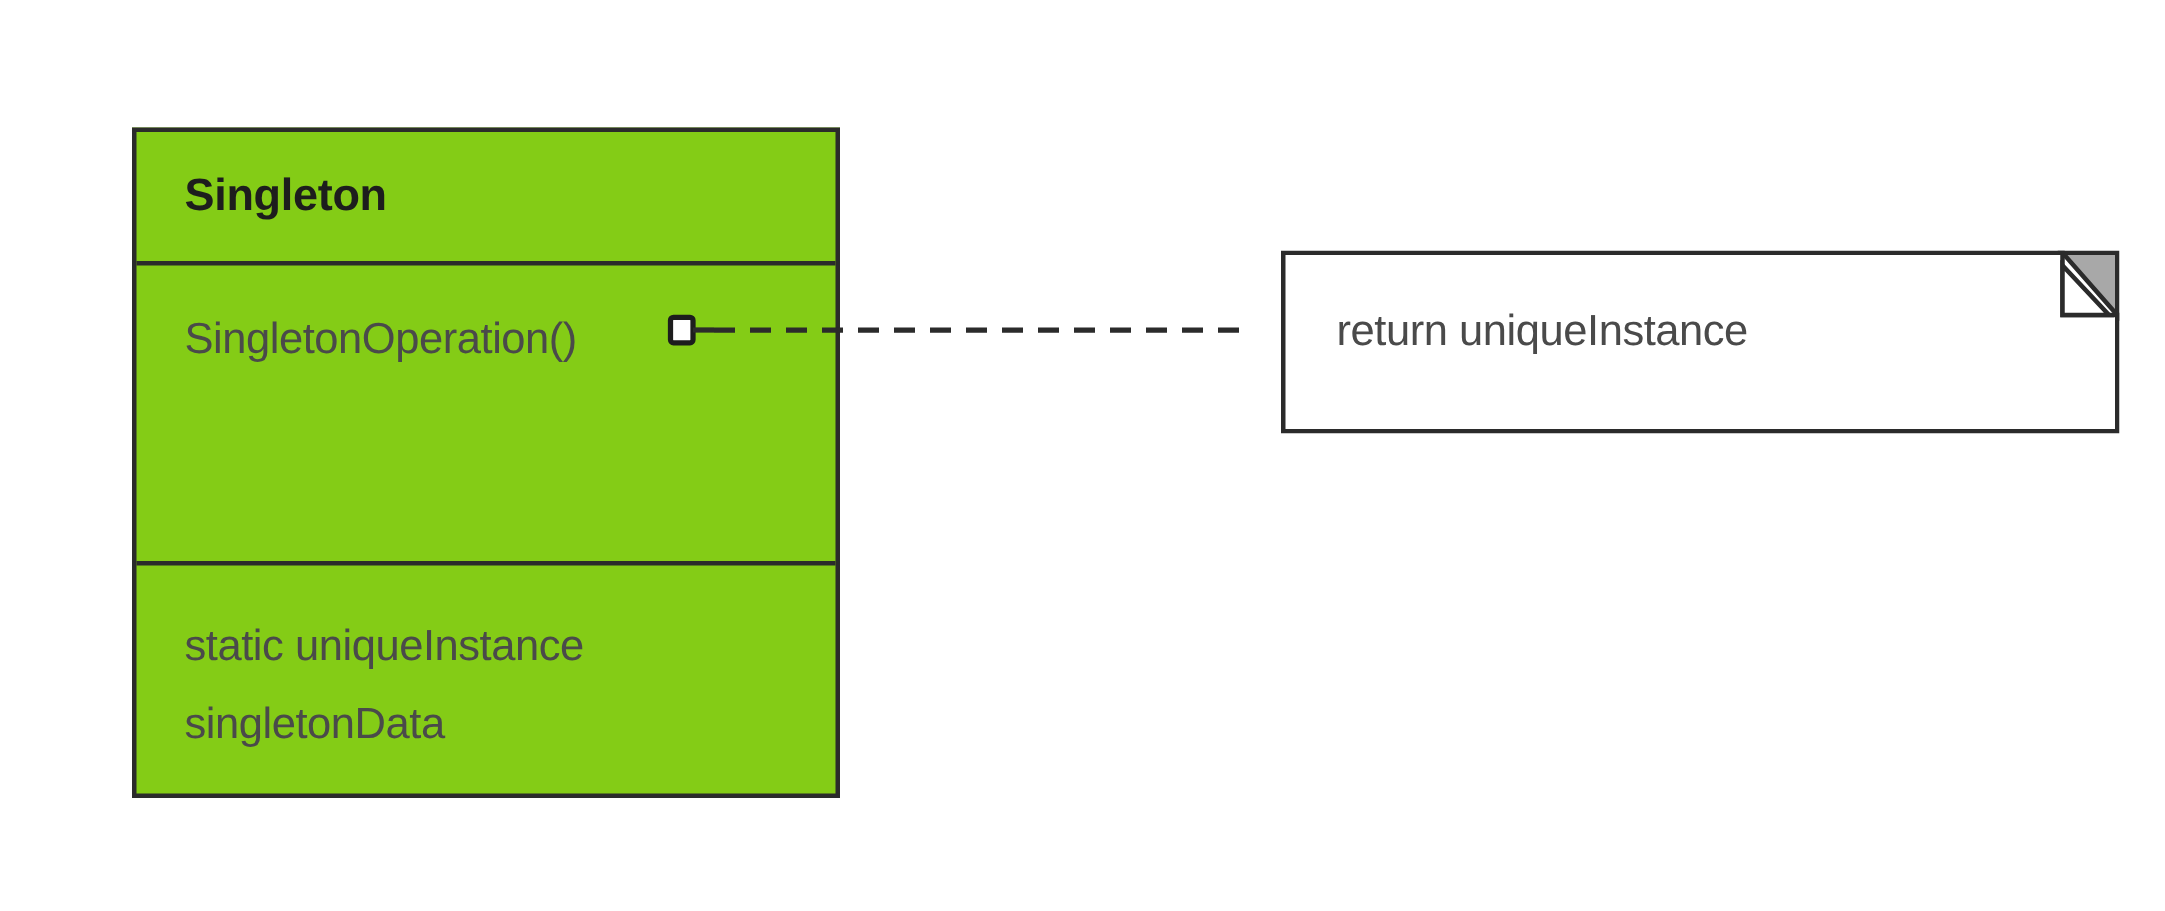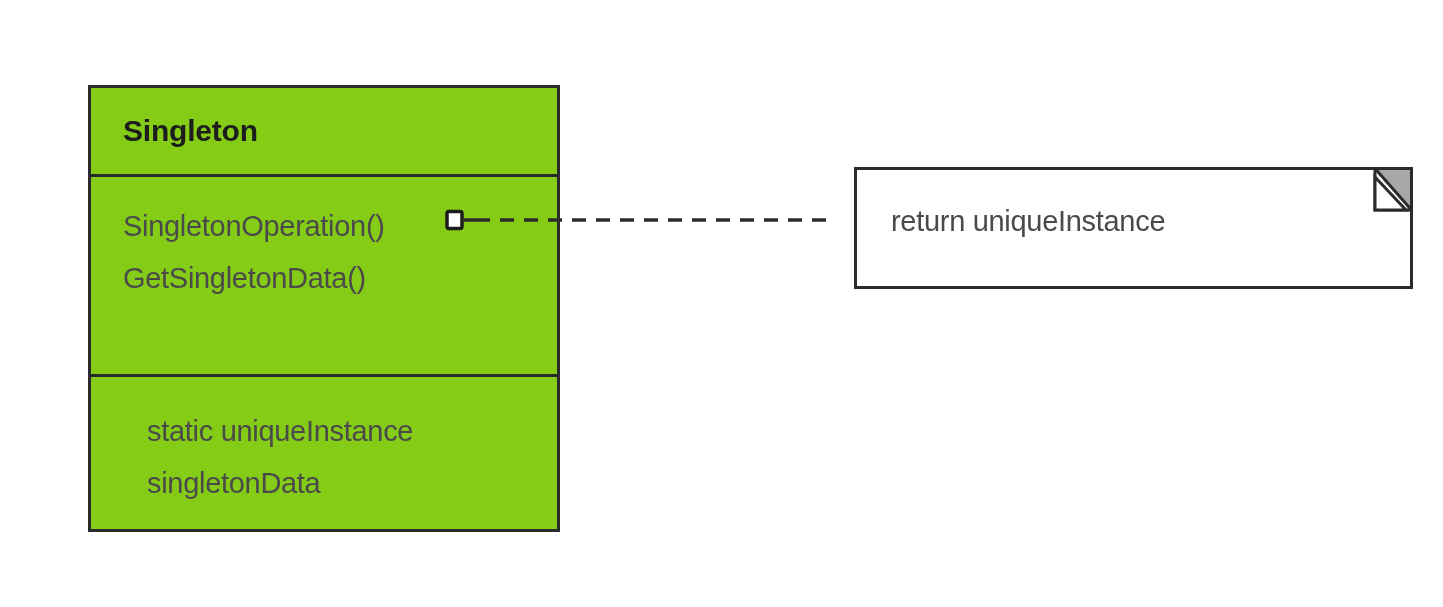--- a/index.html
+++ b/index.html
@@ -74,21 +74,21 @@
   }
 
   .member-list {
     position: absolute;
     left: 32px;
     margin: 0;
     padding: 0;
     list-style: none;
   }
   #operations-list { top: 23px; }
-  #attributes-list { top: 28px; margin-left: 24px; }
+  #attributes-list { top: 28px; }
 
   .member-item {
     font-size: 29px;
     line-height: 52px;
     color: #4a4a4a;
     white-space: nowrap;
     letter-spacing: -0.3px;
   }
 
   
@@ -140,21 +140,20 @@
 
   <div id="class-box">
 
     <div class="class-compartment" id="class-name-compartment">
       <div id="class-name-text">Singleton</div>
     </div>
 
     <div class="class-compartment" id="class-operations-compartment">
       <ul class="member-list" id="operations-list">
         <li class="member-item">SingletonOperation()</li>
-        <li class="member-item">GetSingletonData()</li>
       </ul>
     </div>
 
     <div class="class-compartment" id="class-attributes-compartment">
       <ul class="member-list" id="attributes-list">
         <li class="member-item">static uniqueInstance</li>
         <li class="member-item">singletonData</li>
       </ul>
     </div>
   </div>

